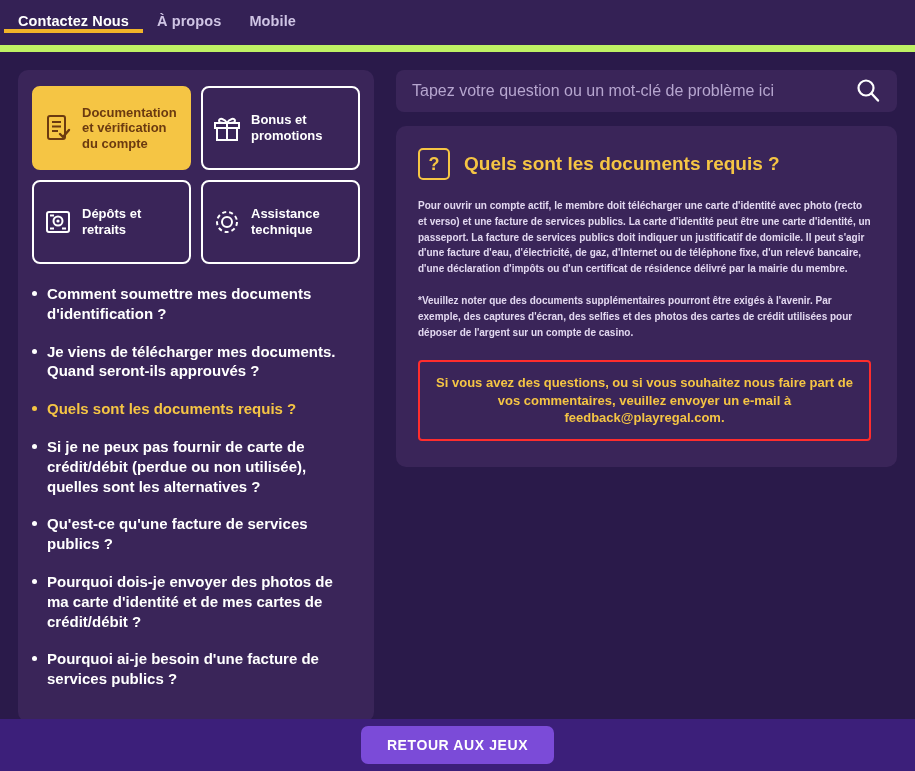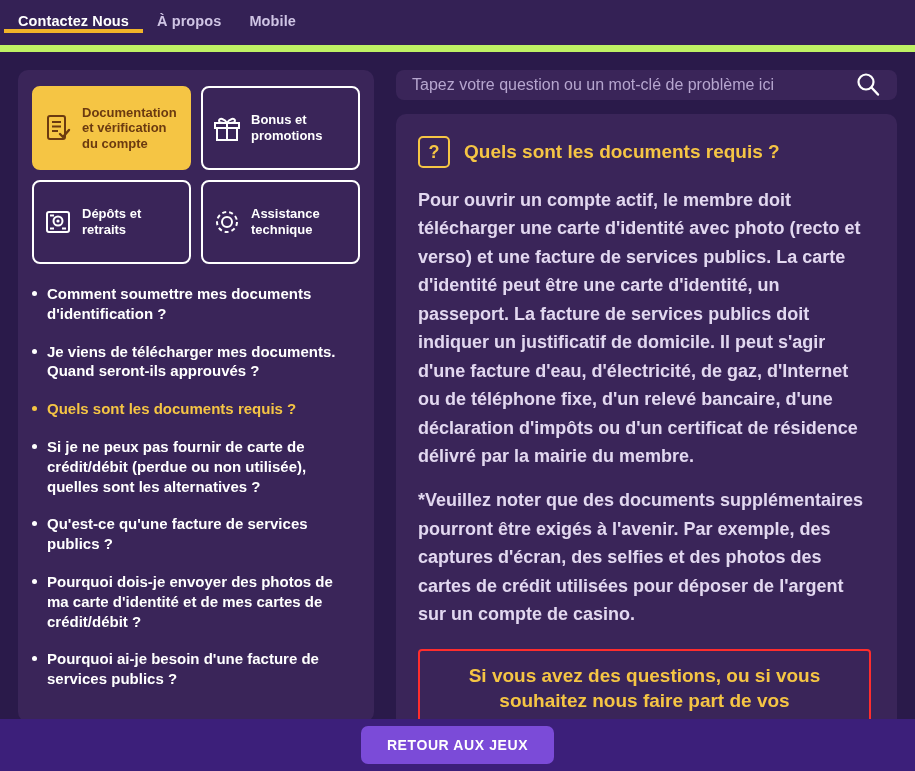--- a/index.html
+++ b/index.html
@@ -169,33 +169,33 @@
     justify-content: center;
     flex: 0 0 auto;
   }
   .answer-title {
     color: #f5c544;
     font-size: 19px;
     font-weight: bold;
     line-height: 1.2;
   }
   .answer-p {
-    font-size: 18px;
+    font-size: 10px;
     line-height: 1.58;
     margin: 0 0 16px 0;
     color: #e2d8f0;
     font-weight: bold;
   }
   .notice {
     border: 2px solid #ff2d2d;
     border-radius: 4px;
     padding: 12px 16px;
     text-align: center;
     color: #f5c544;
-    font-size: 19px;
+    font-size: 13px;
     font-weight: bold;
     line-height: 1.35;
     margin-top: 20px;
   }
 
   
   .bottombar {
     position: absolute;
     left: 0; bottom: 0;
     width: 915px;

